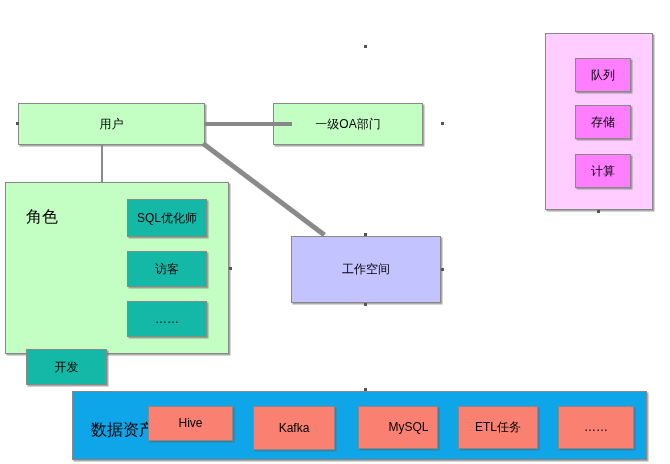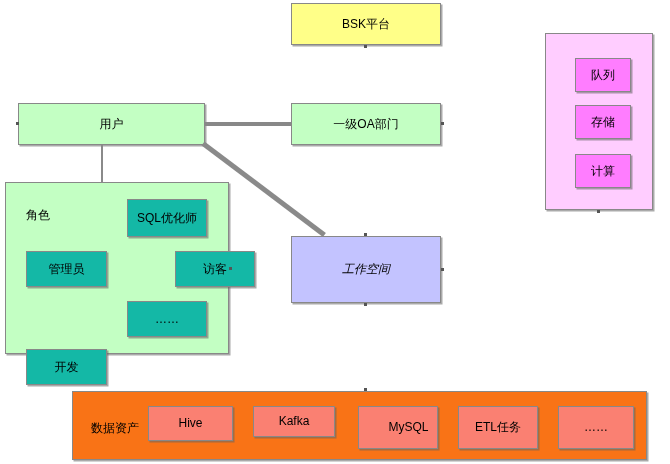--- a/index.html
+++ b/index.html
@@ -30,37 +30,37 @@
   }
   .node-label {
     display: block;
     padding: 0 4px;
   }
 
   
   .c-yellow   { background: #ffff88; }
   .c-green    { background: #c3ffc3; }
   .c-green-in { background: #14b8a6; }
-  .c-lav      { background: #c3c3ff; font-style: italic; }
+  .c-lav      { background: #c3c3ff; }
   .c-pink-out { background: #ffcdff; }
   .c-pink-in  { background: #ff7dff; }
-  .c-red-out  { background: #f97316; }
+  .c-red-out  { background: #0ea5e9; }
   .c-red-in   { background: #fa8072; }
 
   
   .group {
     display: block;
     position: absolute;
     box-sizing: border-box;
     border: 1px solid #888888;
     box-shadow: 1.5px 1.5px 0 rgba(100,100,100,0.55);
   }
   .group-label {
     position: absolute;
-    font-size: 12px;
+    font-size: 16px;
     color: #000000;
     white-space: nowrap;
   }
 
   
   .edge {
     position: absolute;
     background: #888888;
   }
   .edge-thin { background: #8a8a8a; }
@@ -73,48 +73,42 @@
   .stub {
     position: absolute;
     background: #555555;
   }
 </style>
 </head>
 <body>
 
 <div id="canvas">
 
-  <div class="node c-yellow" style="left:291px; top:3px; width:150px; height:42px;">
-    <span class="node-label">BSK平台</span>
-  </div>
 
   <div class="node c-green" style="left:18px; top:103px; width:187px; height:42px;justify-content:center;">
     <span class="node-label">用户</span>
   </div>
 
-  <div class="node c-green" style="left:291px; top:103px; width:150px; height:42px;">
+  <div class="node c-green" style="left:273px; top:103px; width:150px; height:42px;">
     <span class="node-label">一级OA部门</span>
   </div>
 
   <div class="node c-lav" style="left:291px; top:236px; width:150px; height:67px;">
     <span class="node-label">工作空间</span>
   </div>
 
   <div class="group c-green" style="left:5px; top:182px; width:224px; height:172px;">
     <span class="group-label" style="left:20px; top:24px;">角色</span>
 
     <div class="node c-green-in" style="left:121px; top:16px; width:80px; height:38px;">
       <span class="node-label">SQL优化师</span>
     </div>
 
-    <div class="node c-green-in" style="left:20px; top:68px; width:81px; height:36px;">
-      <span class="node-label">管理员</span>
-    </div>
 
-    <div class="node c-green-in" style="left:121px; top:68px; width:80px; height:36px;margin-left:48px;">
+    <div class="node c-green-in" style="left:121px; top:68px; width:80px; height:36px;">
       <span class="node-label">访客</span>
     </div>
 
     <div class="node c-green-in" style="left:20px; top:118px; width:81px; height:36px;margin-top:48px;">
       <span class="node-label">开发</span>
     </div>
 
     <div class="node c-green-in" style="left:121px; top:118px; width:80px; height:36px;">
       <span class="node-label">……</span>
     </div>
@@ -131,21 +125,21 @@
       <span class="node-label">计算</span>
     </div>
   </div>
 
   <div class="group c-red-out" style="left:72px; top:391px; width:575px; height:69px;">
     <span class="group-label" style="left:18px; top:28px;">数据资产</span>
 
     <div class="node c-red-in" style="left:75px; top:14px; width:85px; height:35px;">
       <span class="node-label">Hive</span>
     </div>
-    <div class="node c-red-in" style="left:180px; top:14px; width:82px; height:31px;">
+    <div class="node c-red-in" style="left:180px; top:14px; width:82px; height:44px;">
       <span class="node-label">Kafka</span>
     </div>
     <div class="node c-red-in" style="left:285px; top:14px; width:80px; height:43px;padding-left:21px;">
       <span class="node-label">MySQL</span>
     </div>
     <div class="node c-red-in" style="left:385px; top:14px; width:80px; height:43px;align-items:center;">
       <span class="node-label">ETL任务</span>
     </div>
     <div class="node c-red-in" style="left:485px; top:14px; width:76px; height:43px;">
       <span class="node-label">……</span>

